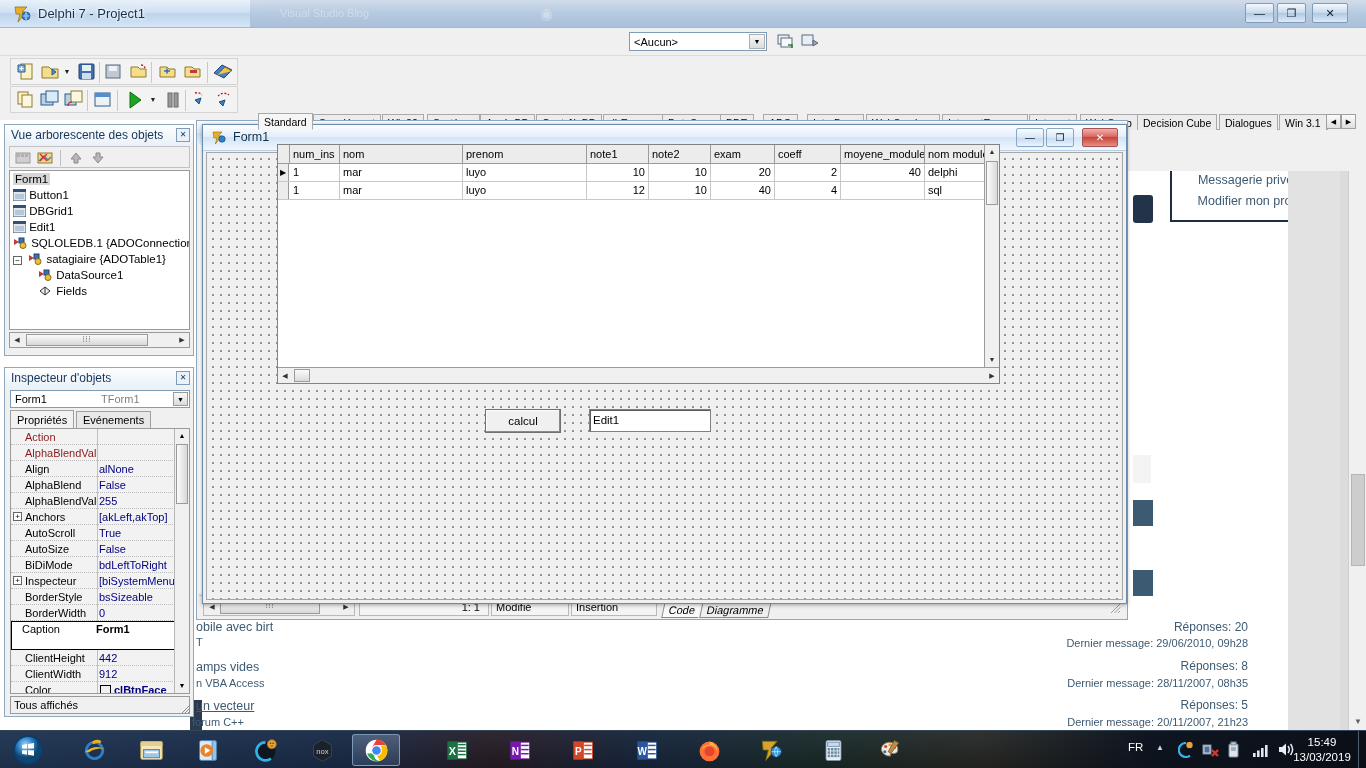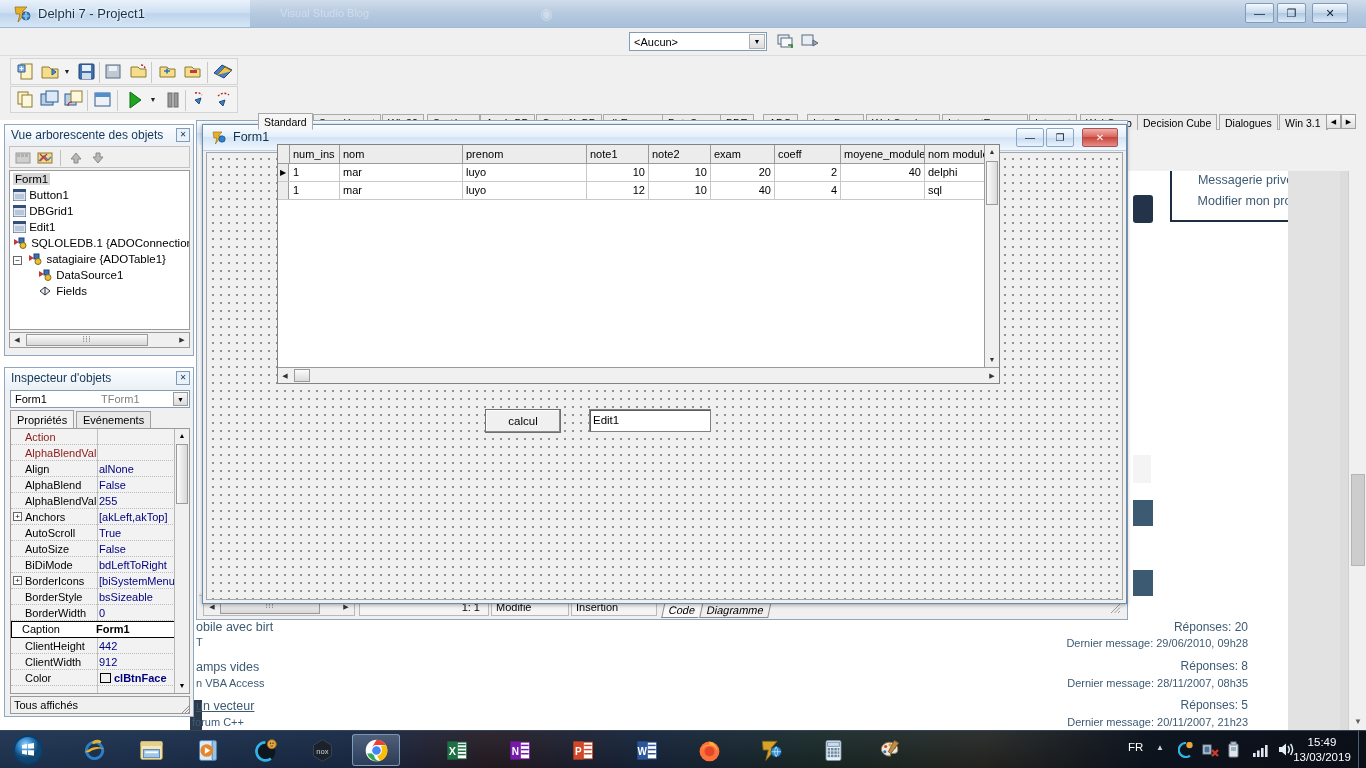--- a/index.html
+++ b/index.html
@@ -230,21 +230,21 @@
   }
   .oi-row .k{
     position:absolute; left:0; top:0; width:86px; padding-left:14px;
     color:#000; white-space:nowrap; overflow:hidden;
   }
   .oi-row .k.red{ color:#8b1a1a; }
   .oi-row .v{
     position:absolute; left:88px; top:0; width:75px; color:#00007f;
     white-space:nowrap; overflow:hidden;
   }
-  .oi-row.sel{ background:#fff; border:1px solid #000; height:17px; line-height:15px;}
+  .oi-row.sel{ background:#fff; border:1px solid #000; height:29px; line-height:15px;}
   .oi-row.sel .v{ color:#000; font-weight:bold; }
   .oi-expand{
     position:absolute; left:2px; top:3px; width:9px; height:9px;
     border:1px solid #666; background:#fff; font-size:8px; line-height:7px;
     text-align:center; color:#000;
   }
   .oi-sep{ position:absolute; left:86px; top:0; bottom:0; width:1px; background:#c0c0c0; }
   #oi-vscroll{
     position:absolute; right:0; top:0; width:15px; height:100%;
     background:#f0f0f0; border-left:1px solid #b6b6b6;
@@ -914,21 +914,21 @@
     <div class="oi-row">
       <span class="k">AutoSize</span>
       <span class="v">False</span>
       </div>
     <div class="oi-row">
       <span class="k">BiDiMode</span>
       <span class="v">bdLeftToRight</span>
       </div>
     <div class="oi-row">
       <span class="oi-expand">+</span>
-      <span class="k">BorderIcons</span>
+      <span class="k">Inspecteur</span>
       <span class="v">[biSystemMenu</span>
       </div>
     <div class="oi-row">
       <span class="k">BorderStyle</span>
       <span class="v">bsSizeable</span>
       </div>
     <div class="oi-row">
       <span class="k">BorderWidth</span>
       <span class="v">0</span>
       </div>

